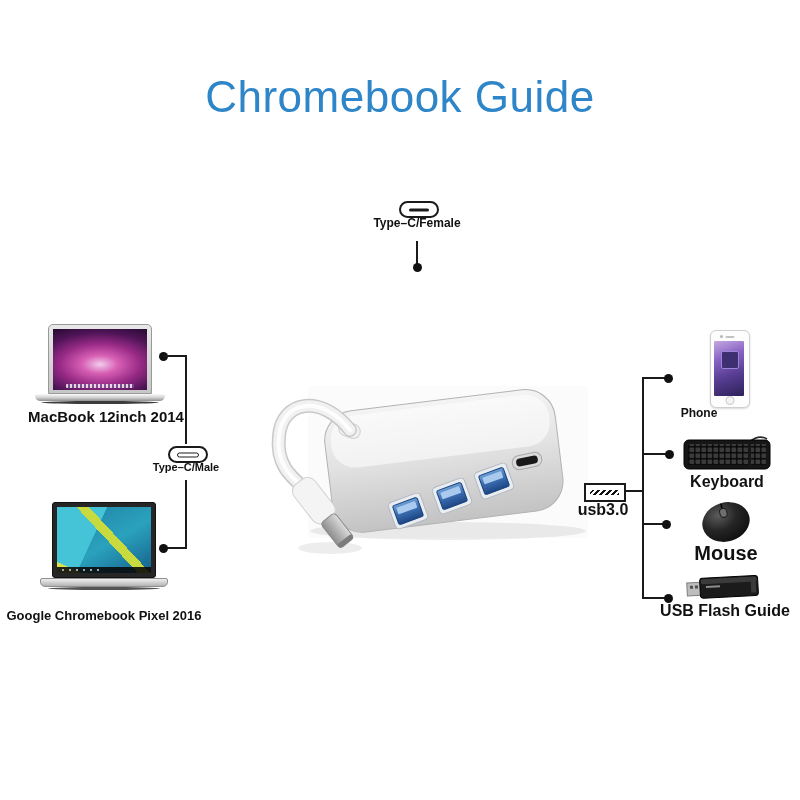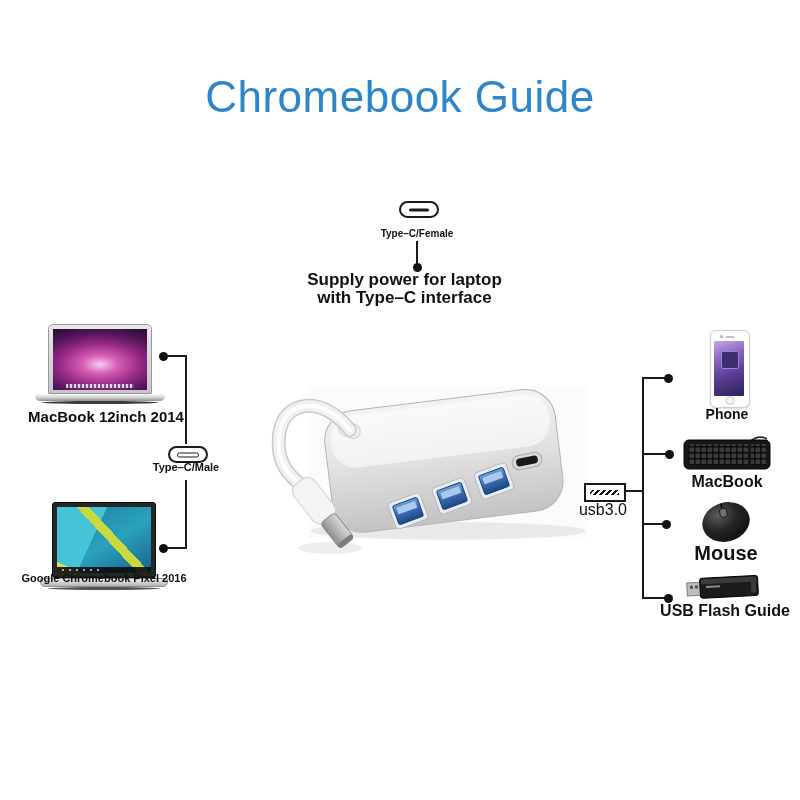--- a/index.html
+++ b/index.html
@@ -66,26 +66,25 @@
   svg{display:block;}
 </style>
 </head>
 <body>
 
 <div class="title">Chromebook Guide</div>
 
 <div class="pill" style="left:399px;top:201px;">
     <span class="bar"></span>
   </div>
-<div class="lbl" style="left:347px;top:216px;width:140px;font-size:10px;margin-top:12px;">Type–C/Female</div>
+<div class="lbl" style="left:347px;top:216px;width:140px;font-size:12px;">Type–C/Female</div>
 <div class="line-v" style="left:416px;top:241px;height:24px;"></div>
 <div class="dot" style="left:413px;top:263px;"></div>
 <div class="lbl" style="left:307px;top:271px;width:195px;font-size:17px;line-height:18px;">
-  <span>Supply power for laptop</span><br>
-  <span>with Type–C interface</span>
+  <br>
 </div>
 
 <div class="macbook">
   <div class="mb-screen">
     <div class="mb-display">
       <div class="mb-dock"></div>
     </div>
   </div>
   <div class="mb-base"></div>
   <div class="mb-under"></div>
@@ -105,21 +104,21 @@
 
 <div class="chromebook">
   <div class="cb-screen">
     <div class="cb-display">
       <div class="cb-taskbar"></div>
     </div>
   </div>
   <div class="cb-base"></div>
   <div class="cb-under"></div>
 </div>
-<div class="lbl" style="left:4px;top:572px;width:200px;font-size:11px;">Google Chromebook Pixel 2016</div>
+<div class="lbl" style="left:4px;top:608px;width:200px;font-size:13px;">Google Chromebook Pixel 2016</div>
 
 <svg class="abs" style="left:250px;top:378px;" width="340" height="185" viewBox="0 0 340 185">
   <defs>
     <linearGradient id="silver" x1="0" y1="0" x2="0" y2="1">
       <stop offset="0" stop-color="#f4f4f4"></stop>
         <stop offset="0.45" stop-color="#e2e2e2"></stop>
         <stop offset="1" stop-color="#c3c3c3"></stop>
     </linearGradient>
     <linearGradient id="portblue" x1="0" y1="0" x2="0" y2="1">
       <stop offset="0" stop-color="#6d9fd6"></stop>
@@ -169,56 +168,56 @@
   </g>
   <g transform="translate(277 83) rotate(-12)">
     <rect x="-15" y="-7" width="30" height="14" rx="7" fill="#dadada" stroke="#a8a8a8" stroke-width="1"></rect>
     <rect x="-11" y="-4" width="22" height="8" rx="4" fill="#191919"></rect>
   </g>
 </svg>
 
 <div class="usb-icon" style="left:584px;top:483px;">
     <span class="zigzag"></span>
   </div>
-<div class="lbl" style="left:563px;top:501px;width:80px;font-size:16px;font-weight:normal;">usb3.0</div>
+<div class="lbl" style="left:563px;top:501px;width:80px;font-size:16px;font-weight:bold;">usb3.0</div>
 <div class="line-h" style="left:626px;top:490px;width:16px;"></div>
 
 <div class="line-v" style="left:642px;top:377px;height:222px;"></div>
 <div class="line-h" style="left:644px;top:377px;width:24px;"></div>
 <div class="dot" style="left:664px;top:374px;"></div>
 <div class="line-h" style="left:644px;top:453px;width:25px;"></div>
 <div class="dot" style="left:665px;top:450px;"></div>
 <div class="line-h" style="left:644px;top:523px;width:22px;"></div>
 <div class="dot" style="left:662px;top:520px;"></div>
 <div class="line-h" style="left:644px;top:597px;width:24px;"></div>
 <div class="dot" style="left:664px;top:594px;"></div>
 
 <div class="phone">
   <div class="ph-cam"></div>
   <div class="ph-speaker"></div>
   <div class="ph-screen">
     <div class="ph-art"></div>
   </div>
   <div class="ph-home"></div>
 </div>
-<div class="lbl" style="left:667px;top:406px;width:120px;font-size:14px;">Phone</div>
+<div class="lbl" style="left:639px;top:406px;width:120px;font-size:12px;">Phone</div>
 
 <svg class="abs" style="left:683px;top:435px;" width="88" height="36" viewBox="0 0 88 36">
   <defs>
     <pattern id="keys" width="6" height="6" patternUnits="userSpaceOnUse">
       <rect width="6" height="6" fill="#0c0c0c"></rect>
       <rect x="0.5" y="0.5" width="4.6" height="4.6" rx="1" fill="#3b3b3b"></rect>
     </pattern>
   </defs>
   <path d="M66 7 q 10 -8 18 -3" fill="none" stroke="#2a2a2a" stroke-width="1.6"></path>
   <rect x="1" y="5" width="86" height="29" rx="5" fill="#161616" stroke="#000" stroke-width="1"></rect>
   <rect x="5" y="9" width="60" height="21" fill="url(#keys)"></rect>
   <rect x="68" y="9" width="15" height="21" fill="url(#keys)"></rect>
 </svg>
-<div class="lbl" style="left:667px;top:473px;width:120px;font-size:16px;">MacBook</div>
+<div class="lbl" style="left:667px;top:473px;width:120px;font-size:16px;">Keyboard</div>
 
 <svg class="abs" style="left:699px;top:498px;" width="54" height="48" viewBox="0 0 54 48">
   <defs>
     <radialGradient id="mousegrad" cx="0.38" cy="0.28" r="0.85">
       <stop offset="0" stop-color="#5c5c5c"></stop>
         <stop offset="0.45" stop-color="#262626"></stop>
         <stop offset="1" stop-color="#0a0a0a"></stop>
     </radialGradient>
   </defs>
   <g transform="rotate(-16 27 24)">

